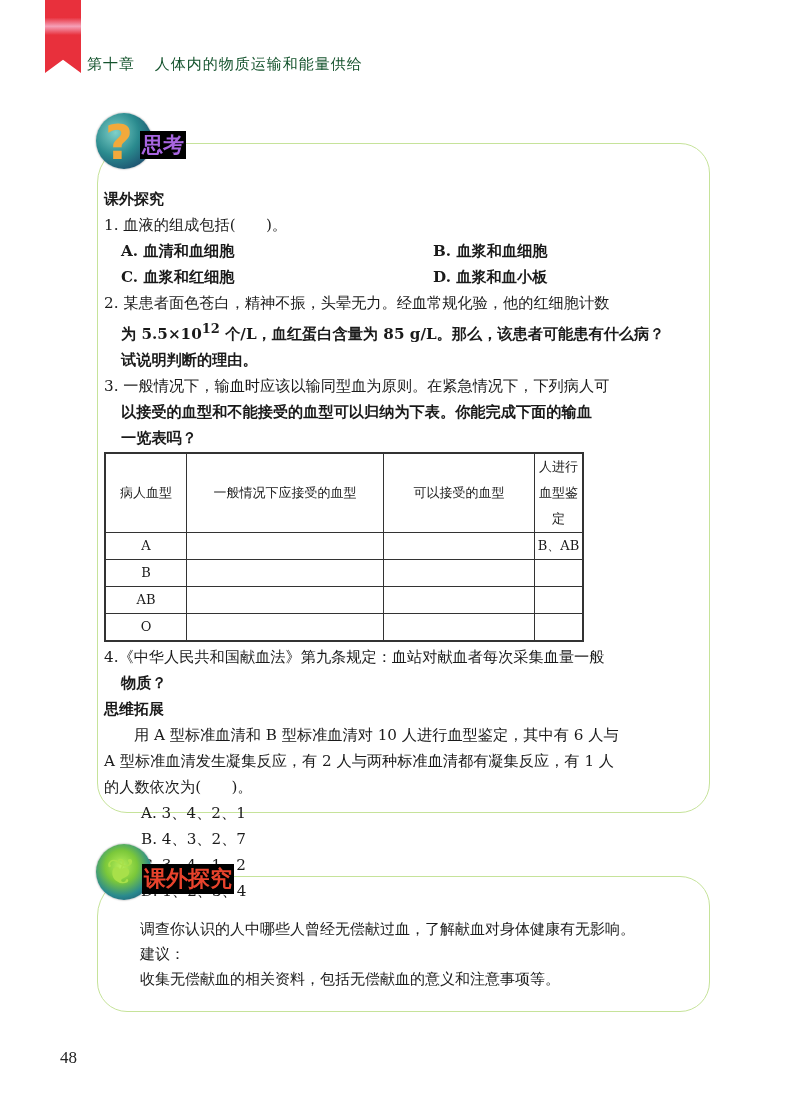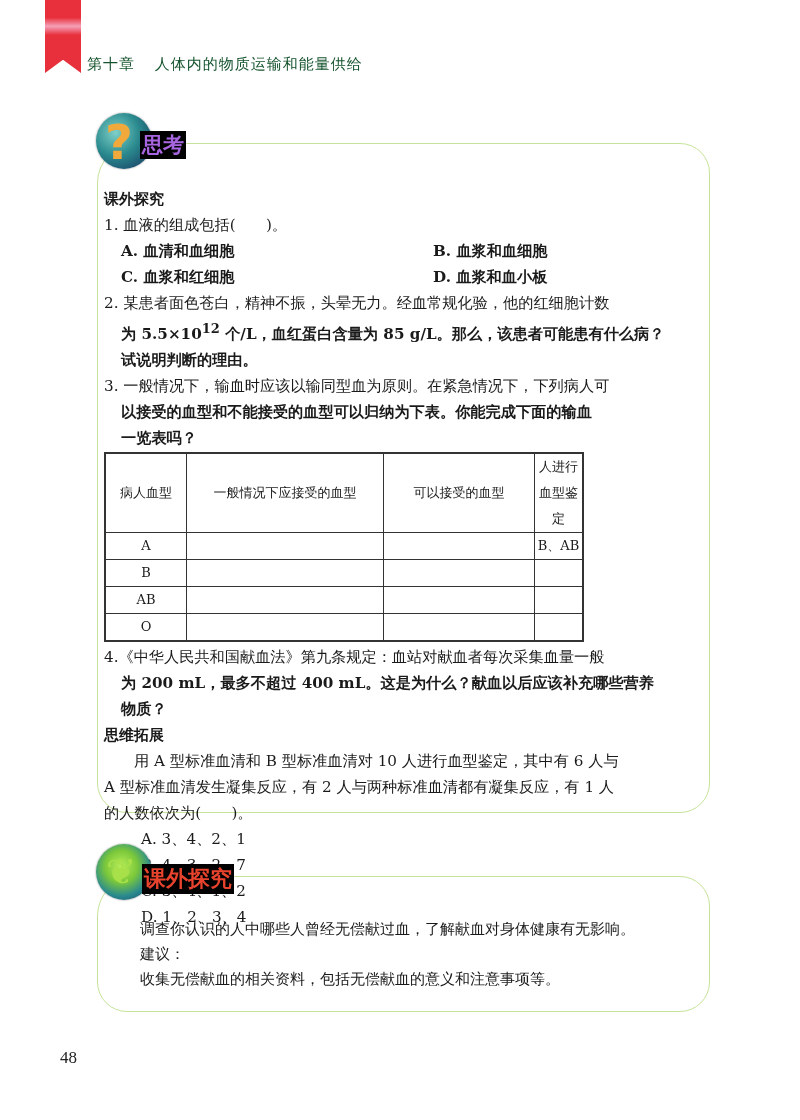--- a/index.html
+++ b/index.html
@@ -132,21 +132,20 @@
     <tr>
       <td>O</td>
       <td></td>
       <td></td>
       <td></td>
     </tr>
   </tbody>
     </table>
 
   <p class="q-line">4.《中华人民共和国献血法》第九条规定：血站对献血者每次采集血量一般</p>
-  <p class="q-line indent">为 200 mL，最多不超过 400 mL。这是为什么？献血以后应该补充哪些营养</p>
   <p class="q-line indent">物质？</p>
 
   <p class="sub-head">思维拓展</p>
   <p class="q-line para-indent">用 A 型标准血清和 B 型标准血清对 10 人进行血型鉴定，其中有 6 人与</p>
   <p class="q-line">A 型标准血清发生凝集反应，有 2 人与两种标准血清都有凝集反应，有 1 人</p>
   <p class="q-line">的人数依次为(　　)。</p>
   <div class="opts four" style="padding-left:37px;flex-direction:column;">
     <span>A. 3、4、2、1</span>
     <span>B. 4、3、2、7</span>
     <span>C. 3、4、1、2</span>

